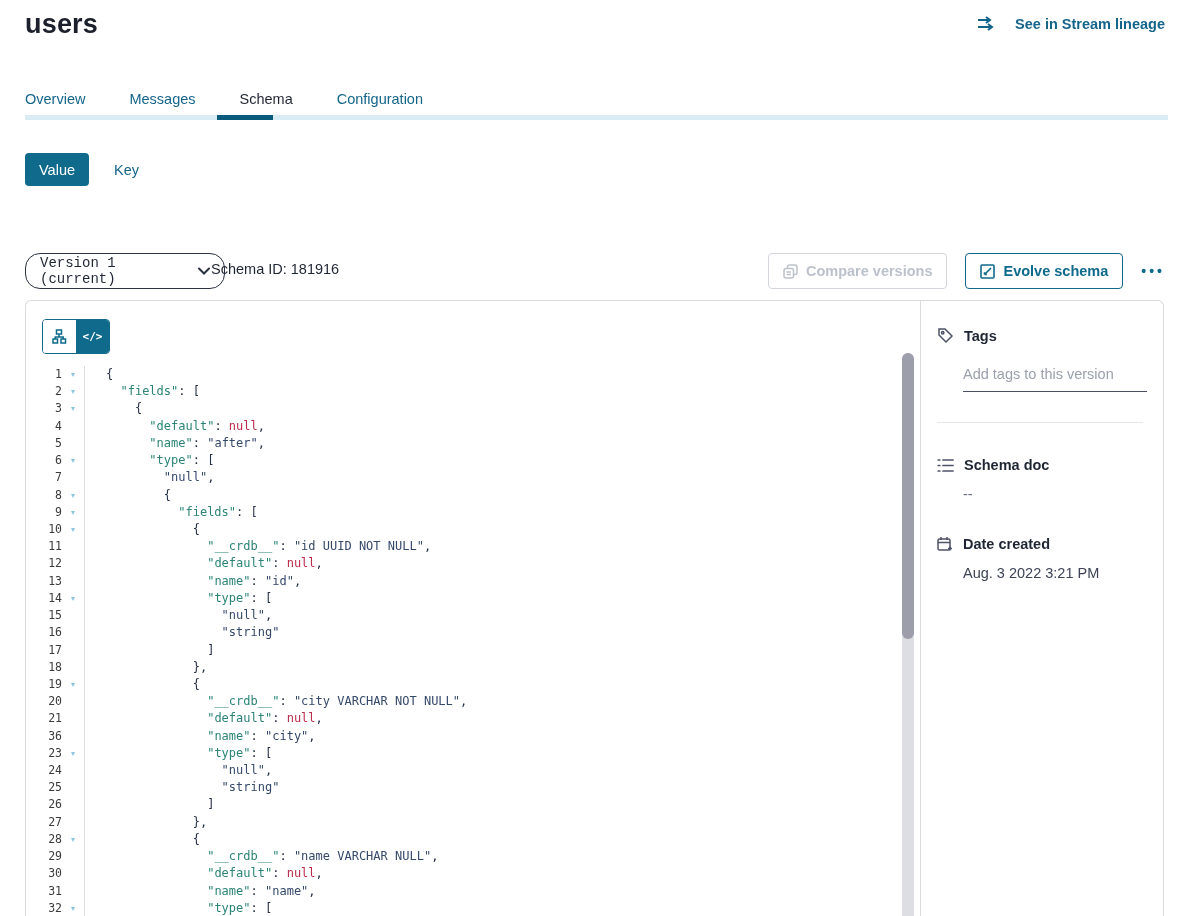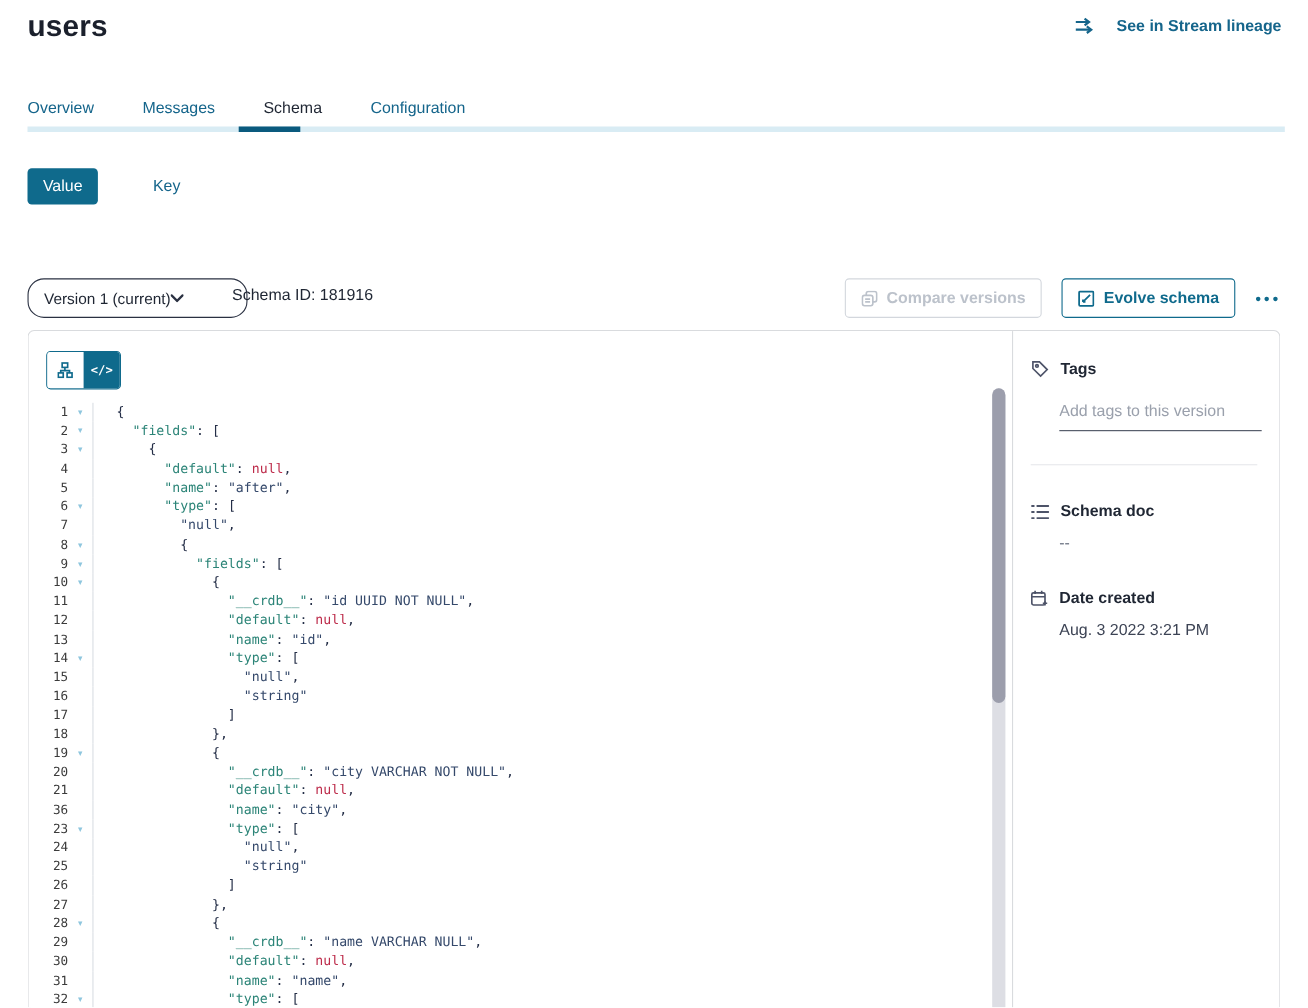--- a/index.html
+++ b/index.html
@@ -13,35 +13,35 @@
              color:#15658b; font-size:14.5px; font-weight:600; cursor:pointer; }
 
   
   .tabs { position:absolute; left:25px; top:91px; display:flex; gap:44px; font-size:14.5px; }
   .tab { color:#15658b; cursor:pointer; }
   .tab.active { color:#1f2633; font-weight:500; }
   .tab-track { position:absolute; left:25px; top:115px; width:1143px; height:5px; background:#d9ecf4; }
   .tab-indicator { position:absolute; left:192px; top:0; width:56px; height:5px; background:#0a5a7e; }
 
   
-  .vk { position:absolute; left:25px; top:153px; display:flex; align-items:center;gap:25px; }
+  .vk { position:absolute; left:25px; top:153px; display:flex; align-items:center; }
   .vk-value { background:#0f6a8c; color:#ffffff; font-size:14.5px; padding:7px 14px; border:none;
               border-radius:4px; height:33px; cursor:pointer; font-family:inherit; }
   .vk-key { color:#15658b; font-size:14.5px; margin-left:25px; cursor:pointer; }
 
   
   .meta { position:absolute; left:25px; top:220px; display:flex; gap:15px; font-size:14.5px; color:#1f2633; }
   .meta b { font-weight:700; }
   .meta .link { color:#15658b; cursor:pointer; }
 
   
   .vbar { position:absolute; left:25px; top:253px; right:24px; height:36px; }
   .vselect { position:absolute; left:0; top:0; width:200px; height:36px; border:1px solid #2a3142;
-             border-radius:15px; background:#fff; display:flex; align-items:center; 
-             padding:0 14px; font-size:14px; color:#1f2633; cursor:pointer; }
+             border-radius:15px; background:#fff; display:flex; align-items:center; justify-content:space-between;
+             padding:0 14px; font-size:14px; color:#1f2633; cursor:pointer;font-family:Liberation Mono, monospace; }
   .schema-id { position:absolute; left:186px; top:8px; font-size:14.5px; }
   .schema-id b { font-weight:400; }
   .vbar-right { position:absolute; right:0; top:0; display:flex; align-items:center; gap:18px; }
   .btn { display:flex; align-items:center; gap:8px; height:36px; padding:0 14px; border-radius:4px;
          font-size:14.5px; font-weight:600; background:#fff; font-family:inherit; }
   .btn-disabled { border:1px solid #d3d7dd; color:#bcc2cb; cursor:default; }
   .btn-primary { border:1px solid #0f6a8c; color:#0f6a8c; cursor:pointer; }
   .more-dots { color:#0f6a8c; font-size:14px; font-weight:700; letter-spacing:3px; cursor:pointer; }
 
   

